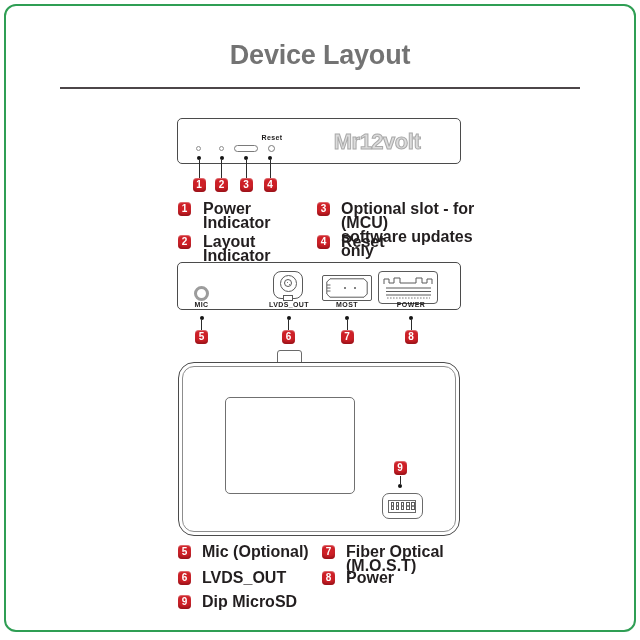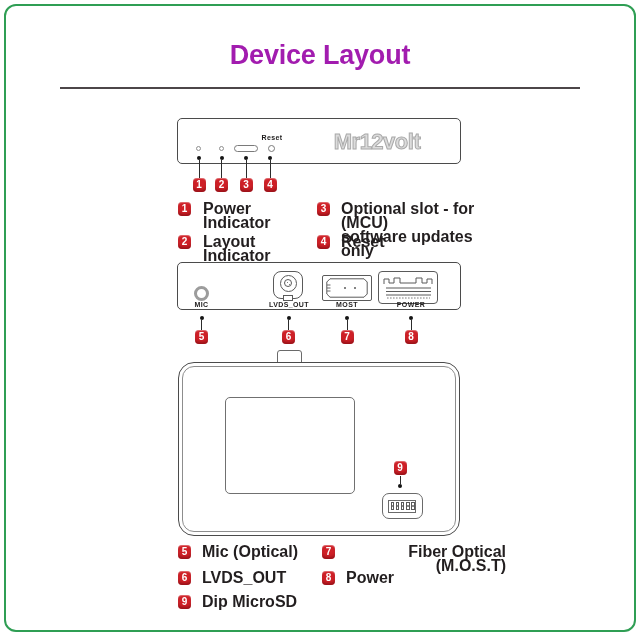--- a/index.html
+++ b/index.html
@@ -8,21 +8,21 @@
     position:relative; overflow:hidden;
     font-family:"Liberation Sans", sans-serif;
     color:#262223;
   }
   .frame {
     position:absolute; left:4px; top:4px; width:632px; height:628px;
     border:2px solid var(--green,#2f9e54); border-radius:12px;
   }
   .title {
     position:absolute; top:40px; left:0; width:640px; text-align:center;
-    font-size:27px; font-weight:bold; letter-spacing:-0.2px; color:#a21caf;
+    font-size:27px; font-weight:bold; letter-spacing:-0.2px; color:#737373;
   }
   .divider { position:absolute; left:60px; top:87px; width:520px; height:2px; background:#4c4648; }
 
   .panel { position:absolute; border:1.5px solid #4b4b4b; border-radius:5px; background:#fff; }
 
   .badge {
     position:absolute; width:13px; height:14px; border-radius:4px;
     background:var(--red,#cf2027);
     color:#fff; font-size:10px; font-weight:bold; text-align:center; line-height:14px;
     box-shadow: inset 0 -3px 3px -1px rgba(105,6,12,.55), inset 0 1px 1px rgba(255,255,255,.35);
@@ -151,22 +151,22 @@
   <div style="position:absolute;left:388px;top:499.5px;width:28px;height:13px;border:1px solid #6a6a6a;"></div>
   <div style="position:absolute;left:390.6px;top:502px;width:3.4px;height:8px;border:0.8px solid #5a5a5a;background:linear-gradient(to bottom,#fff 0 30%,#8a8a8a 30% 70%,#fff 70%);"></div>
   <div style="position:absolute;left:395.8px;top:502px;width:3.4px;height:8px;border:0.8px solid #5a5a5a;background:linear-gradient(to bottom,#fff 0 30%,#8a8a8a 30% 70%,#fff 70%);"></div>
   <div style="position:absolute;left:401px;top:502px;width:3.4px;height:8px;border:0.8px solid #5a5a5a;background:linear-gradient(to bottom,#fff 0 30%,#8a8a8a 30% 70%,#fff 70%);"></div>
   <div style="position:absolute;left:406.2px;top:502px;width:3.4px;height:8px;border:0.8px solid #5a5a5a;background:linear-gradient(to bottom,#fff 0 30%,#8a8a8a 30% 70%,#fff 70%);"></div>
   <div style="position:absolute;left:411.4px;top:502px;width:3.4px;height:8px;border:0.8px solid #5a5a5a;background:linear-gradient(to bottom,#fff 0 30%,#8a8a8a 30% 70%,#fff 70%);"></div>
 </div>
 
 <div>
   <div class="badge" style="left:178px;top:545px;">5</div>
-  <div class="leg-label" style="left:202px;top:545px;width:120px;">Mic (Optical)</div>
+  <div class="leg-label" style="left:202px;top:545px;width:120px;">Mic (Optional)</div>
   <div class="badge" style="left:178px;top:571px;">6</div>
   <div class="leg-label" style="left:202px;top:571px;width:120px;">LVDS_OUT</div>
   <div class="badge" style="left:178px;top:595px;">9</div>
   <div class="leg-label" style="left:202px;top:595px;width:120px;">Dip MicroSD</div>
   <div class="badge" style="left:322px;top:545px;">7</div>
-  <div class="leg-label" style="left:346px;top:545px;width:160px;text-align:right;">Fiber Optical (M.O.S.T)</div>
+  <div class="leg-label" style="left:346px;top:545px;width:160px;">Fiber Optical (M.O.S.T)</div>
   <div class="badge" style="left:322px;top:571px;">8</div>
   <div class="leg-label" style="left:346px;top:571px;width:100px;">Power</div>
 </div>
 
 </body></html>

